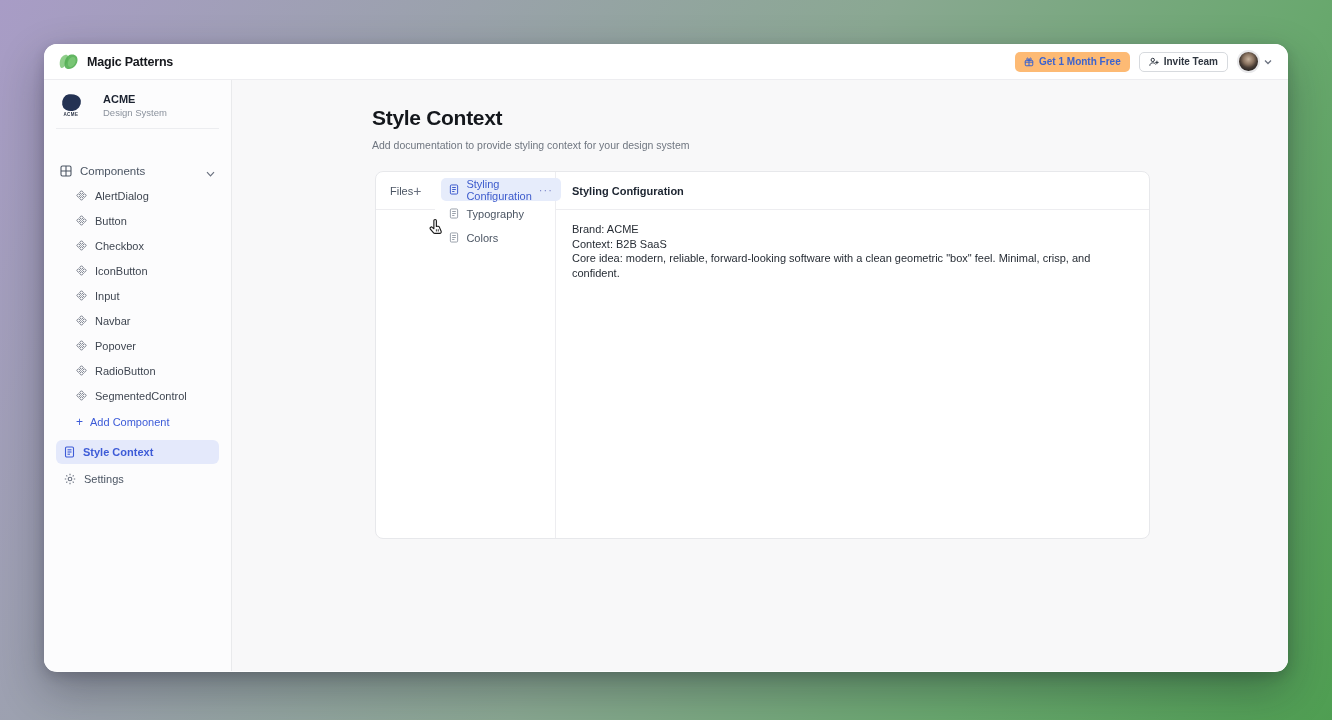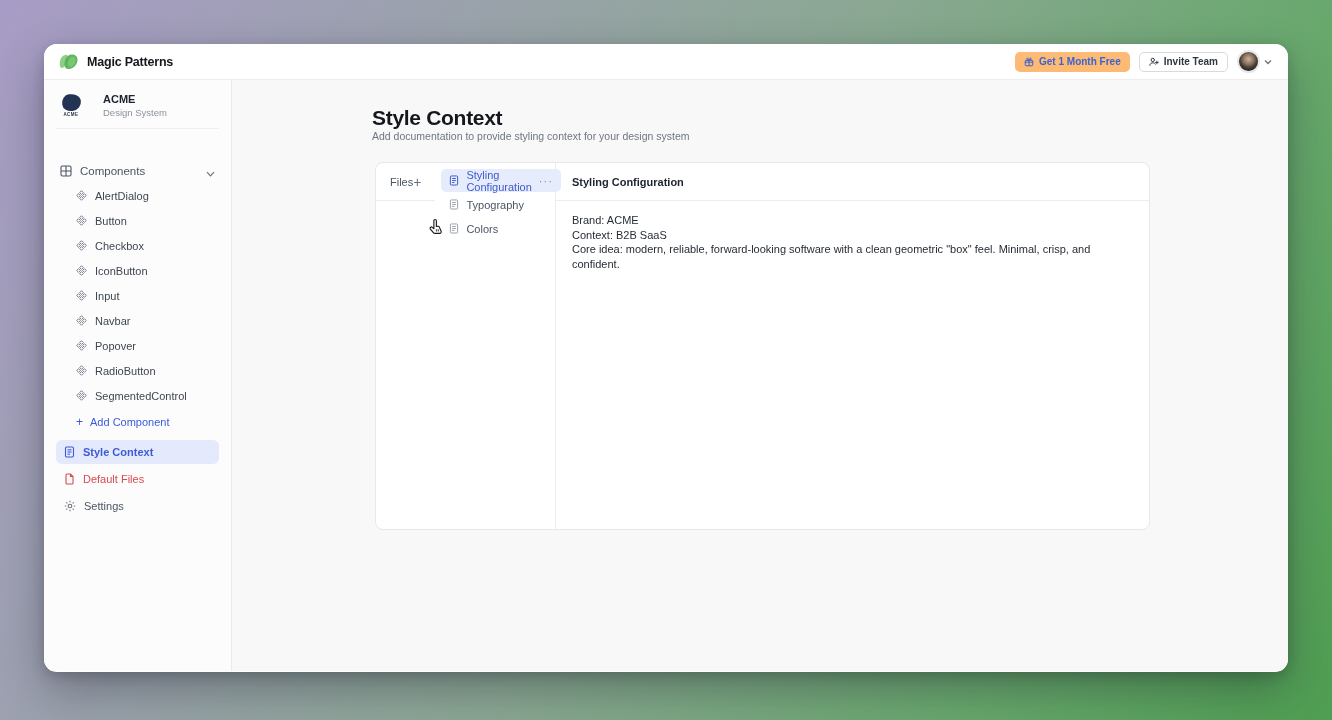--- a/index.html
+++ b/index.html
@@ -74,21 +74,21 @@
   .add-plus { font-size:12px; line-height:10px; color:#3c5bd8; }
   .nav-item {
     display:flex; align-items:center; gap:8px; height:24px; padding:0 8px;
     margin:3px 0; border-radius:6px; font-size:11px; color:#4b5563; cursor:pointer;
   }
   .nav-item.selected { background:#e4e9fb; color:#3d5bd7; font-weight:600; }
   .nav-item.danger { color:#d8494d; }
   
   .page-head { padding:26px 0 0 140px; }
   .page-title { font-size:21px; font-weight:700; color:#14171c; letter-spacing:-.3px; }
-  .page-sub { font-size:10.5px; color:#6f7680; }
+  .page-sub { margin-top:9px; font-size:10.5px; color:#6f7680; }
   .panel {
     display:flex; margin:20px 0 0 143px; width:775px; height:368px;
     background:#fff; border:1px solid #e7e8eb; border-radius:8px; overflow:hidden;
   }
   .files-col { width:180px; border-right:1px solid #ededf0; display:flex; }
   .files-header {
     height:38px; flex-shrink:0; display:flex; align-items:center; justify-content:space-between;
     padding:0 14px; border-bottom:1px solid #ededf0; font-size:11px; color:#4b5563;
   }
   .plus-btn { font-size:14px; color:#6b7280; cursor:pointer; background:none; border:none; line-height:1; font-family:inherit; }
@@ -302,29 +302,20 @@
       <div class="nav-item selected">
         <span class="icon">
           <svg width="11" height="12" viewBox="0 0 11 12" fill="none" stroke="#3d5bd7" stroke-width="1.1">
             <rect x="1.5" y="1" width="8" height="10" rx="1.2"></rect>
             <line x1="3.5" y1="3.8" x2="7.5" y2="3.8"></line>
             <line x1="3.5" y1="6" x2="7.5" y2="6"></line>
             <line x1="3.5" y1="8.2" x2="6" y2="8.2"></line>
           </svg>
         </span>
         <span>Style Context</span>
-      </div>
-      <div class="nav-item danger">
-        <span class="icon">
-          <svg width="11" height="12" viewBox="0 0 11 12" fill="none" stroke="#d8494d" stroke-width="1.1">
-            <path d="M2 2 C2 1.45 2.45 1 3 1 H6.5 L9 3.5 V10 C9 10.55 8.55 11 8 11 H3 C2.45 11 2 10.55 2 10 Z"></path>
-            <path d="M6.5 1 V3.5 H9"></path>
-          </svg>
-        </span>
-        <span>Default Files</span>
       </div>
       <div class="nav-item">
         <span class="icon">
           <svg width="12" height="12" viewBox="0 0 12 12" fill="none" stroke="#6b7280" stroke-width="1.1">
             <circle cx="6" cy="6" r="1.8"></circle>
             <path d="M6 .8 V2.2 M6 9.8 V11.2 M.8 6 H2.2 M9.8 6 H11.2 M2.3 2.3 L3.3 3.3 M8.7 8.7 L9.7 9.7 M9.7 2.3 L8.7 3.3 M3.3 8.7 L2.3 9.7"></path>
           </svg>
         </span>
         <span>Settings</span>
       </div>

